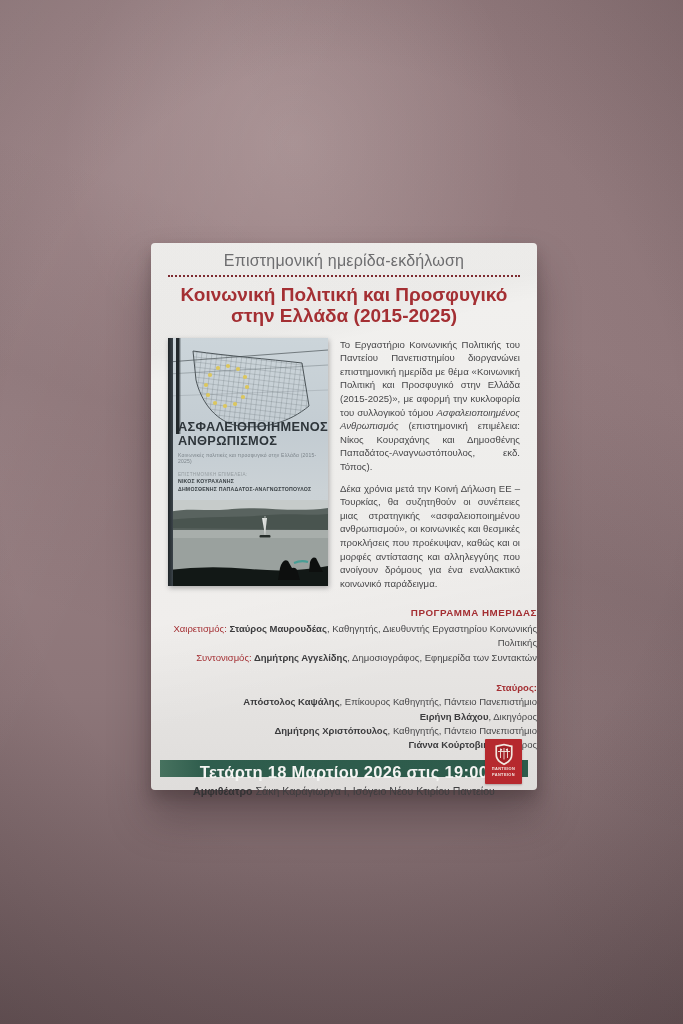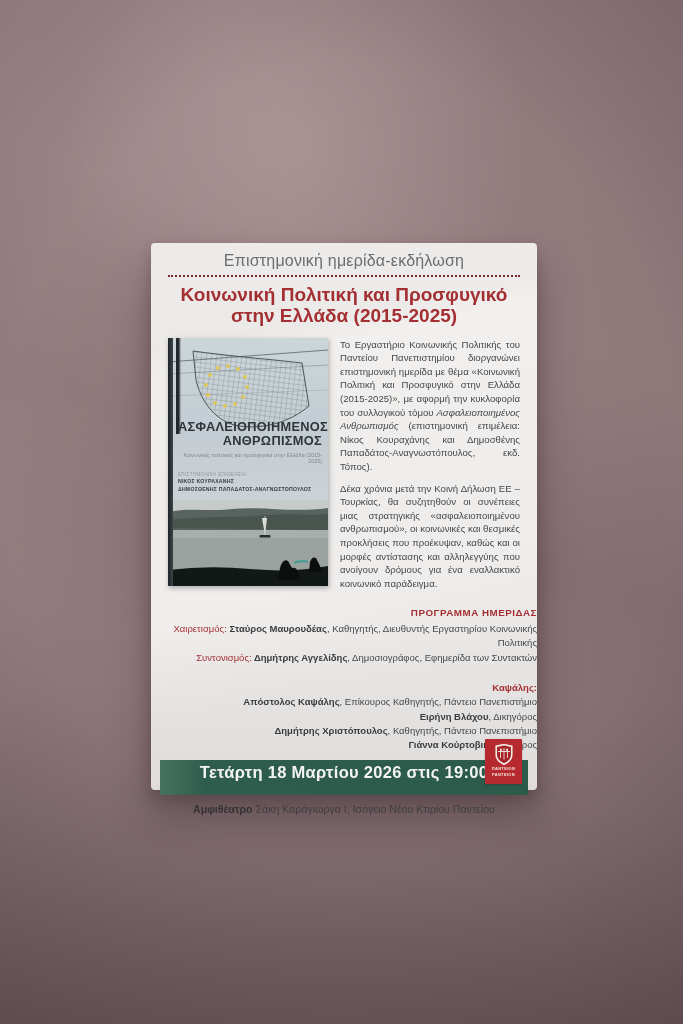--- a/index.html
+++ b/index.html
@@ -49,42 +49,42 @@
   
   .book{
     position:relative;width:160px;height:248px;flex:none;
     background:linear-gradient(180deg,#ccd5da 0%,#c3ccd2 38%,#cbd2d6 62%,#c8cfd3 100%);
     box-shadow:1px 2px 5px rgba(40,40,45,0.35);
     overflow:hidden;
   }
   .spine{position:absolute;left:0;top:0;width:5px;height:100%;
     background:linear-gradient(90deg,#1e2427,#3c444a);z-index:3;}
   .flagnet{position:absolute;left:0;top:0;width:160px;height:96px;}
-  .book-titleblock{position:absolute;left:10px;top:82px;right:6px;z-index:2;text-align:right;}
+  .book-titleblock{position:absolute;left:10px;top:82px;right:6px;z-index:2;}
   .book-title{font-size:12.8px;font-weight:bold;color:#2e353a;line-height:1.12;letter-spacing:0.3px;}
   .book-subtitle{margin-top:4px;font-size:5px;color:#7c848a;letter-spacing:0.2px;}
   .editors{position:absolute;left:10px;top:134px;z-index:2;}
   .editors-label{font-size:4.6px;color:#959ca0;letter-spacing:0.3px;}
   .editor-name{font-size:5.2px;font-weight:bold;color:#3a4145;line-height:1.6;letter-spacing:0.2px;}
   .cover-photo{position:absolute;left:0;bottom:0;width:160px;height:86px;}
   
   .desc{flex:1;font-size:9.6px;line-height:1.42;color:#474749;text-align:justify;}
   .desc p{margin:0 0 8px 0;}
   .italic{font-style:italic;}
   
   .program{margin-top:8px;text-align:right;font-size:9.5px;color:#474749;}
   .program-heading{font-size:9.8px;font-weight:bold;color:#a42f33;letter-spacing:0.5px;margin-bottom:4px;}
   .program-line{line-height:1.55;}
   .red-label{color:#a42f33;}
   .bold-name{font-weight:bold;color:#3c3c3e;}
   .speakers-label{margin-top:15px;font-weight:bold;color:#a42f33;line-height:1.55;}
   .speaker{line-height:1.5;}
   
   .date-banner{
-    margin:8px 9px 0 9px;height:35px;line-height:25px;text-align:center;
+    margin:8px 9px 0 9px;height:17px;line-height:25px;text-align:center;
     background:linear-gradient(90deg,#47725f 0%,#2f5d4d 12%,#2d5b4b 100%);
     color:#f4f4f2;font-size:16.5px;font-weight:bold;letter-spacing:0.3px;
   }
   .venue{margin-top:8px;text-align:center;font-size:10.6px;color:#3e3e40;}
   .venue b{color:#333335;}
   .panteion-logo{
     position:absolute;right:15px;top:496px;width:37px;height:45px;
     background:#b6292e;border-radius:1px;
     display:flex;flex-direction:column;align-items:center;
     box-shadow:0 1px 2px rgba(60,20,22,0.3);
@@ -178,21 +178,21 @@
       <p><span>Το Εργαστήριο Κοινωνικής Πολιτικής του Παντείου Πανεπιστημίου διοργανώνει επιστημονική ημερίδα με θέμα «Κοινωνική Πολιτική και Προσφυγικό στην Ελλάδα (2015-2025)», με αφορμή την κυκλοφορία του συλλογικού τόμου </span><span class="italic">Ασφαλειοποιημένος Ανθρωπισμός</span><span> (επιστημονική επιμέλεια: Νίκος Κουραχάνης και Δημοσθένης Παπαδάτος-Αναγνωστόπουλος, εκδ. Τόπος).</span></p>
       <p>Δέκα χρόνια μετά την Κοινή Δήλωση ΕΕ – Τουρκίας, θα συζητηθούν οι συνέπειες μιας στρατηγικής «ασφαλειοποιημένου ανθρωπισμού», οι κοινωνικές και θεσμικές προκλήσεις που προέκυψαν, καθώς και οι μορφές αντίστασης και αλληλεγγύης που ανοίγουν δρόμους για ένα εναλλακτικό κοινωνικό παράδειγμα.</p>
     </div>
   </div>
 
   <div class="program">
     <div class="program-heading">ΠΡΟΓΡΑΜΜΑ ΗΜΕΡΙΔΑΣ</div>
     <div class="program-line"><span class="red-label">Χαιρετισμός:</span><span class="bold-name"> Σταύρος Μαυρουδέας</span><span>, Καθηγητής, Διευθυντής Εργαστηρίου Κοινωνικής Πολιτικής</span></div>
     <div class="program-line"><span class="red-label">Συντονισμός:</span><span class="bold-name"> Δημήτρης Αγγελίδης</span><span>, Δημοσιογράφος, Εφημερίδα των Συντακτών</span></div>
 
-    <div class="speakers-label">Καψάλης:</div>
+    <div class="speakers-label">Σταύρος:</div>
     <div class="speaker"><span class="bold-name">Απόστολος Καψάλης</span><span>, Επίκουρος Καθηγητής, Πάντειο Πανεπιστήμιο</span></div>
     <div class="speaker"><span class="bold-name">Ειρήνη Βλάχου</span><span>, Δικηγόρος</span></div>
     <div class="speaker"><span class="bold-name">Δημήτρης Χριστόπουλος</span><span>, Καθηγητής, Πάντειο Πανεπιστήμιο</span></div>
     <div class="speaker"><span class="bold-name">Γιάννα Κούρτοβικ</span><span>, Δικηγόρος</span></div>
   </div>
 
   <div class="date-banner">Τετάρτη 18 Μαρτίου 2026 στις 19:00</div>
 
   <div class="venue"><b>Αμφιθέατρο</b><span> Σάκη Καράγιωργα Ι, Ισόγειο Νέου Κτιρίου Παντείου</span></div>
 

